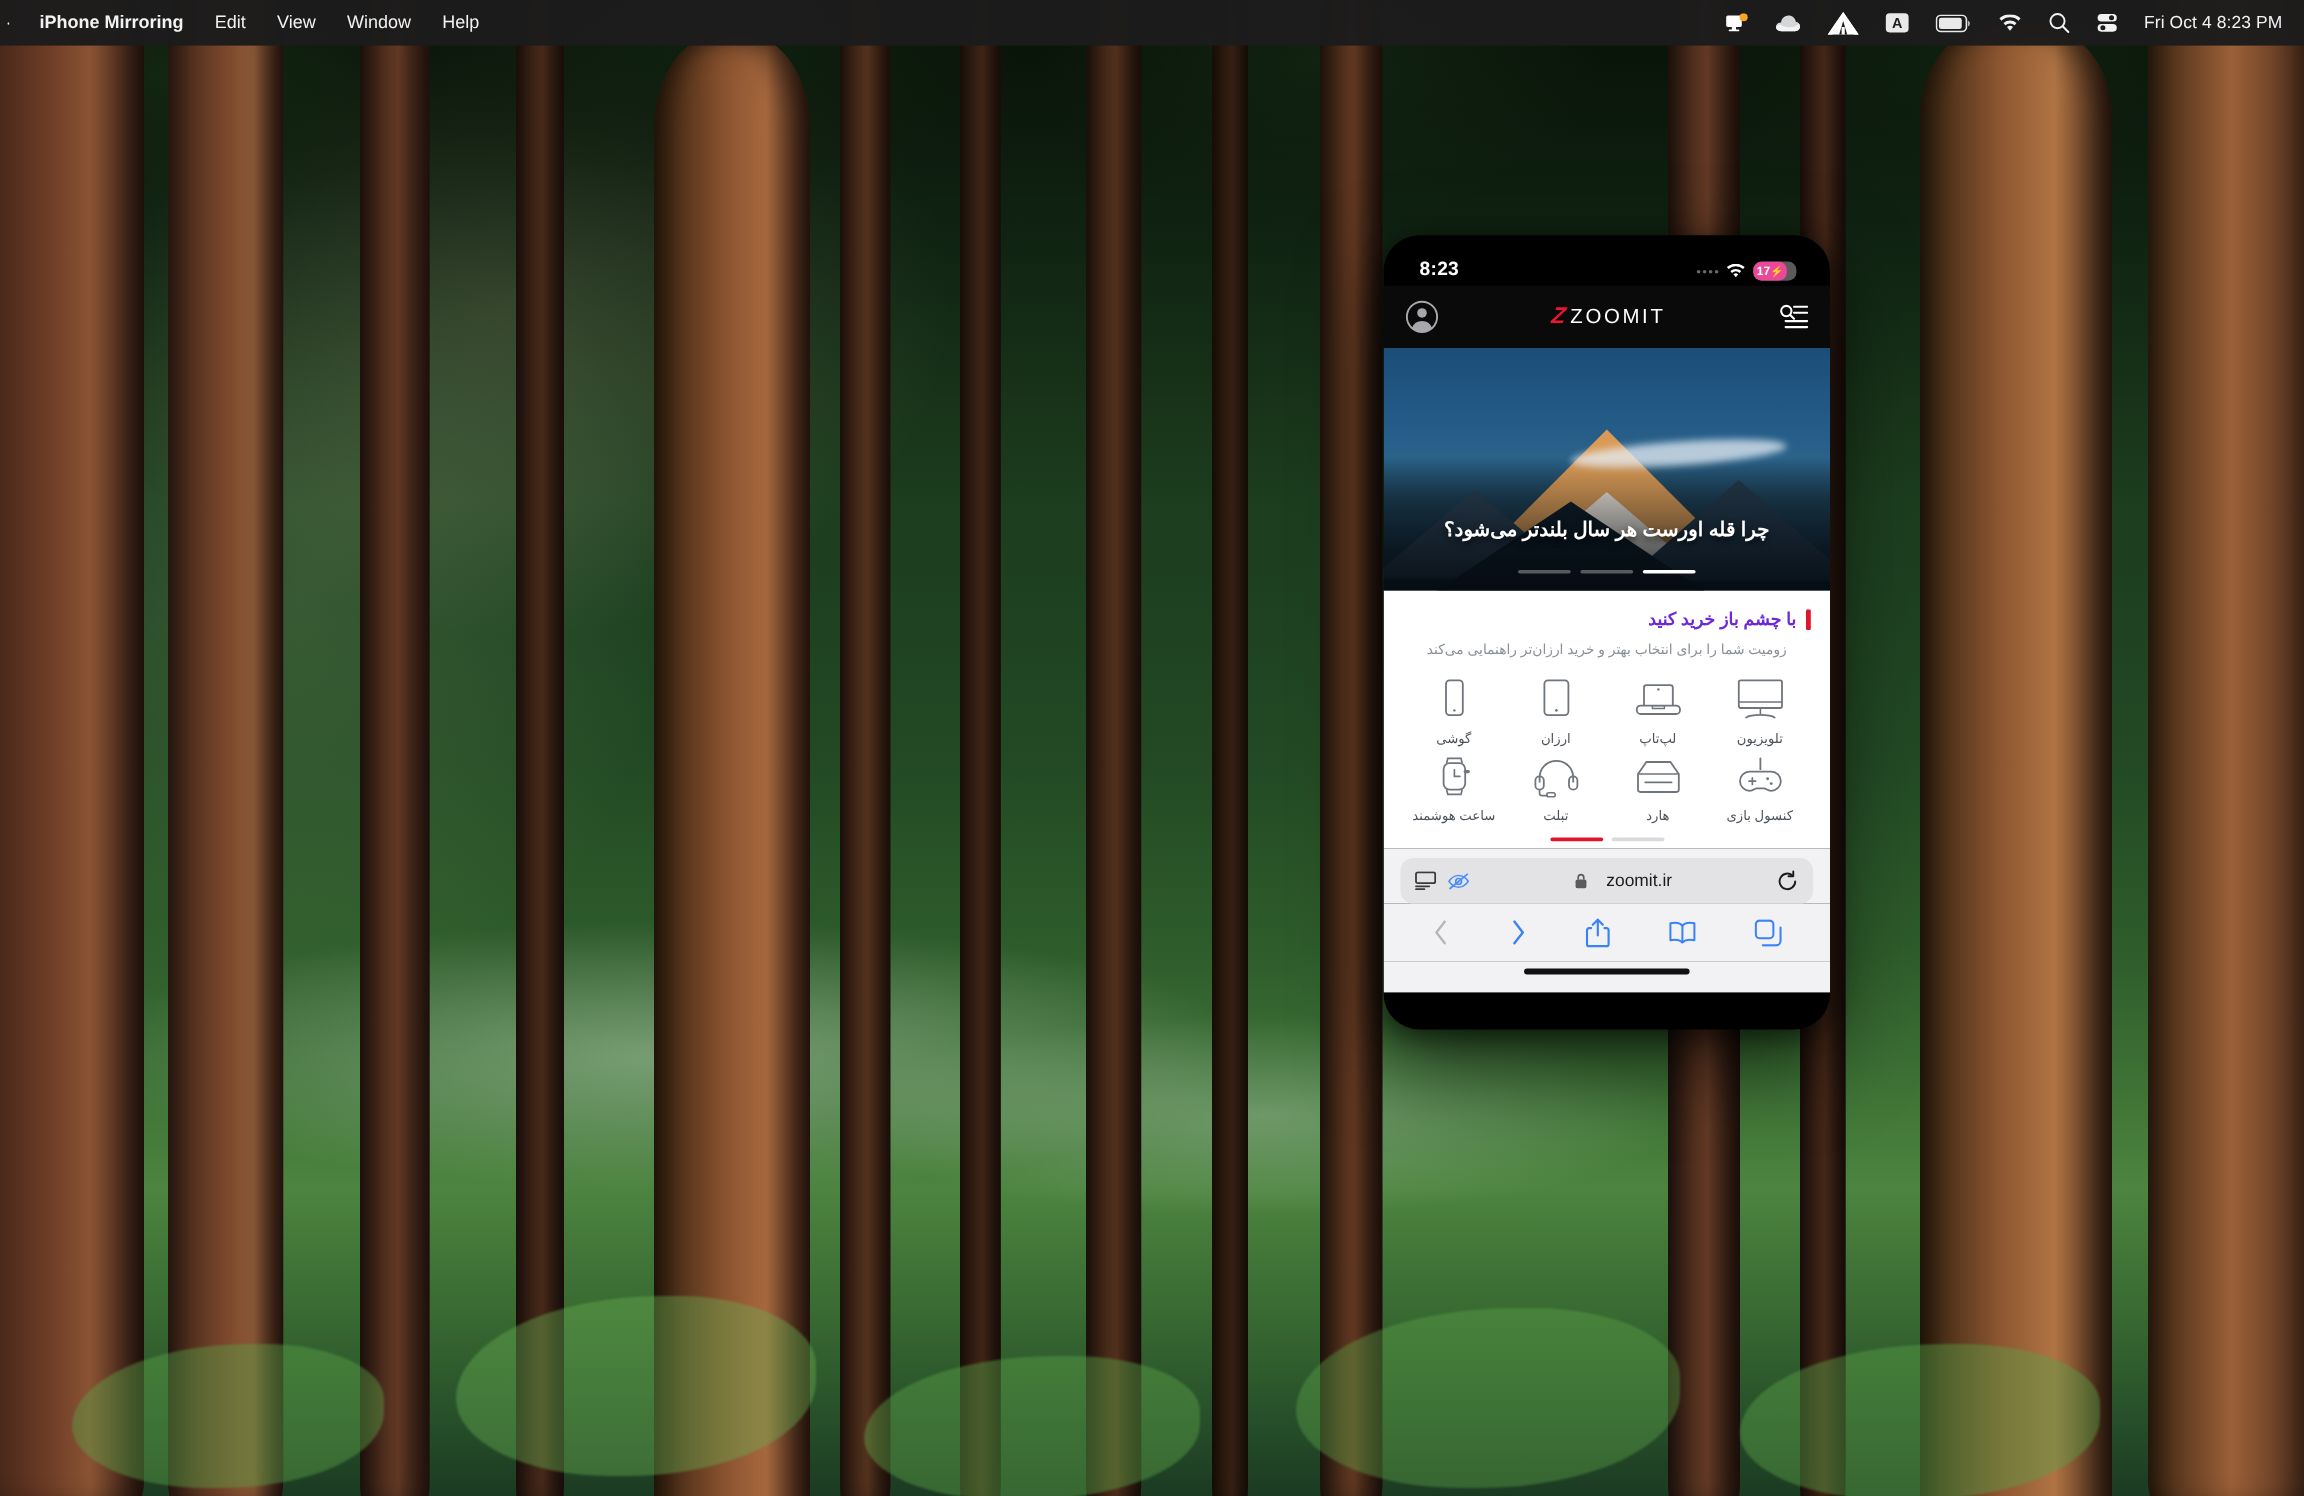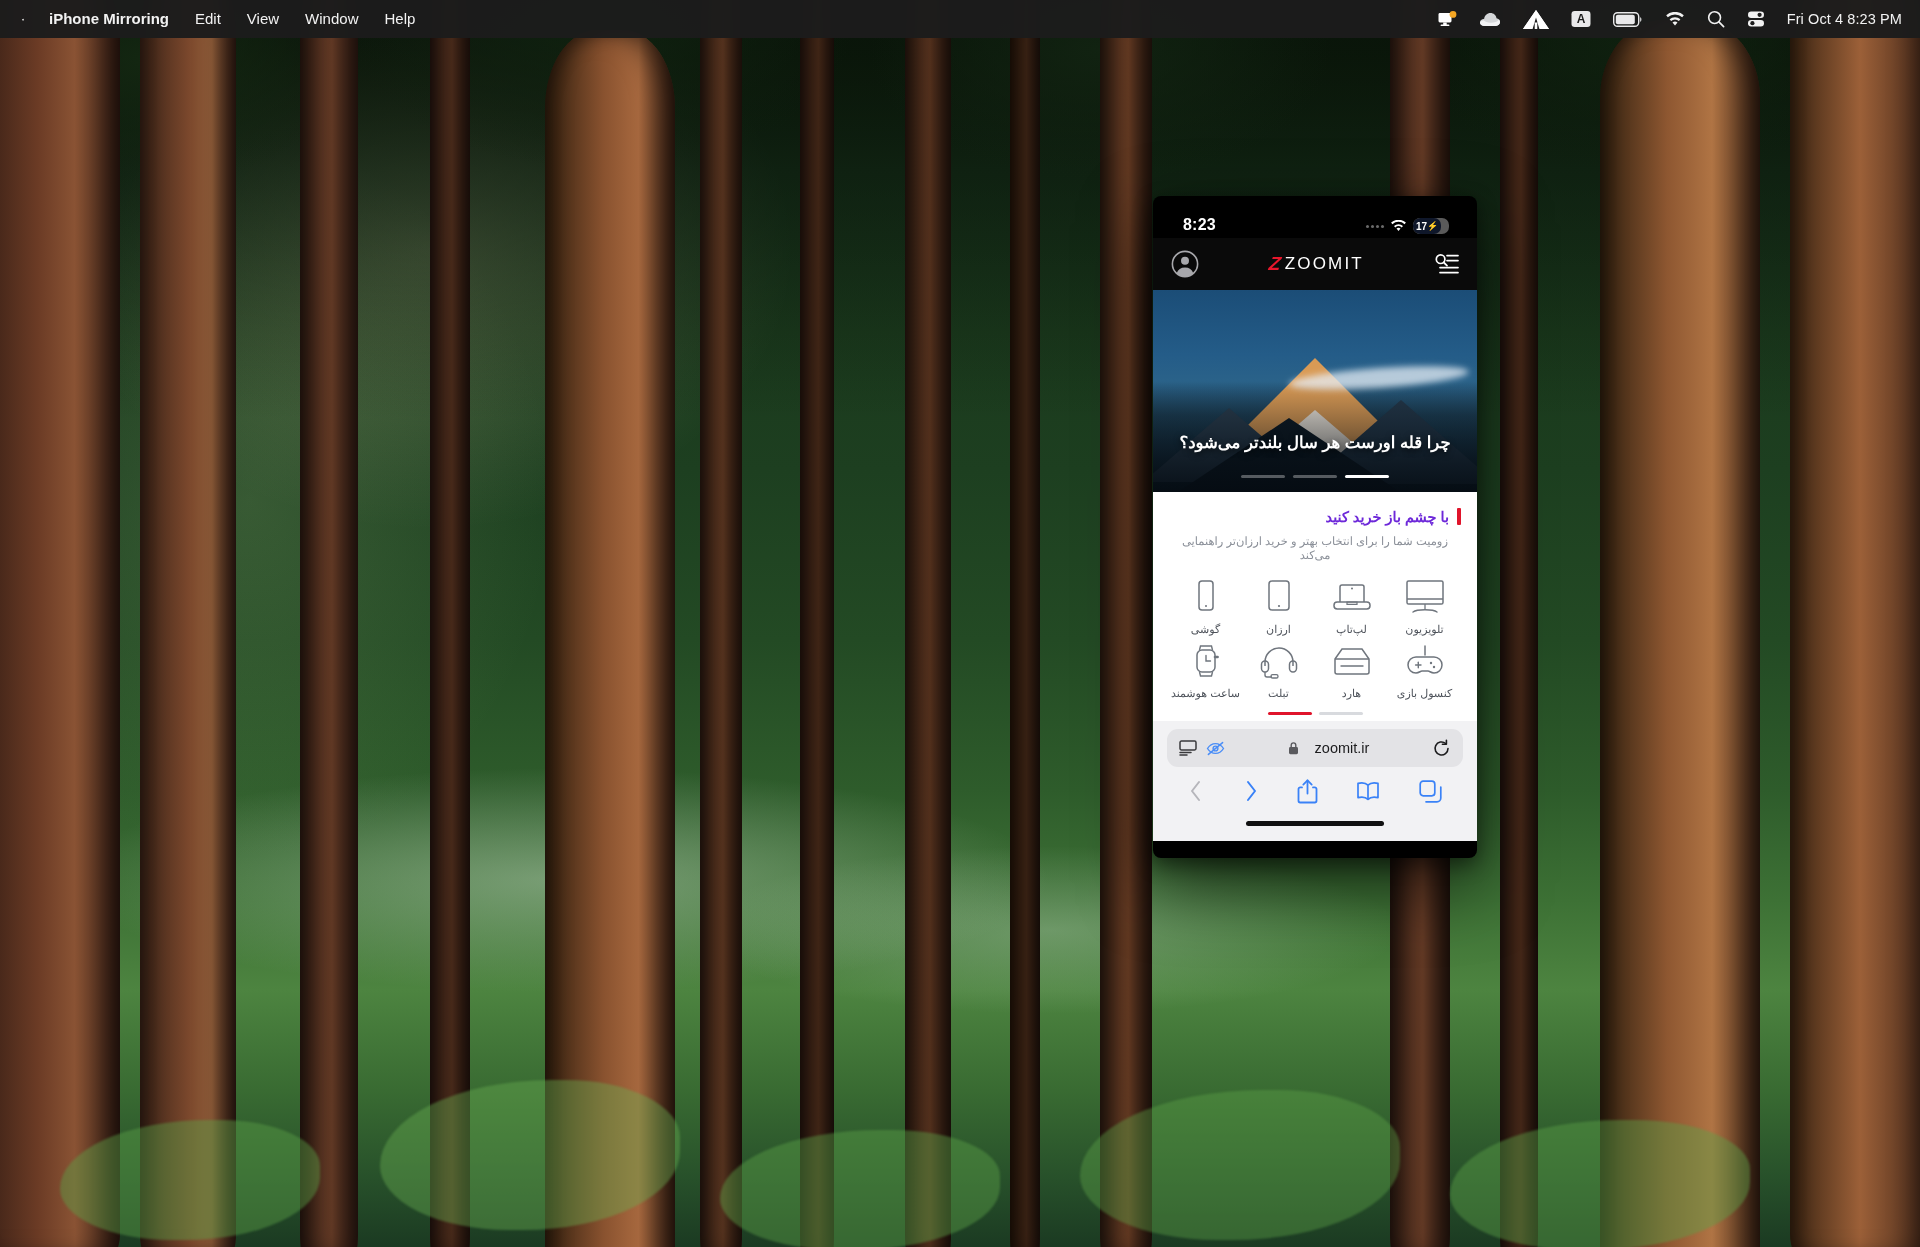--- a/index.html
+++ b/index.html
@@ -51,60 +51,60 @@
 
   
   #menubar {
     position:absolute; left:0; top:0; width:1920px; height:38px;
     background:rgba(28,28,28,0.97);
     display:flex; align-items:center;
     z-index:50;
     color:#f2f2f2;
     font-size:15px;
   }
-  #menubar .mb-left { display:flex; align-items:center; gap:0; padding-left:16px; }
+  #menubar .mb-left { display:flex; align-items:center; gap:0; }
   .mb-item {
     padding:3px 13px; border-radius:5px; white-space:nowrap; line-height:18px;
   }
   .mb-item.app { font-weight:bold; }
   .apple-logo { width:20px; display:flex; justify-content:center; align-items:center; padding:0 12px 0 6px;}
   .apple-logo svg { width:16px; height:19px; }
   #menubar .mb-right {
     margin-left:auto; display:flex; align-items:center; gap:0; padding-right:14px;
   }
   .mb-status { padding:0 11px; display:flex; align-items:center; height:38px; }
   .mb-clock { padding:0 4px 0 11px; font-size:14.5px; letter-spacing:0.1px; white-space:nowrap;}
 
   
   #phone {
     position:absolute;
     left:1153px; top:196px;
-    width:324px; height:662px;
-    border-radius:8px;
+    width:372px; height:662px;
+    border-radius:30px;
     background:#000;
     box-shadow: 0 26px 70px rgba(0,0,0,0.60), 0 6px 20px rgba(0,0,0,0.45);
     overflow:hidden;
     z-index:40;
   }
   
   .ios-status {
     height:42px; display:flex; align-items:flex-end; justify-content:space-between;
     padding:0 28px 4px 30px; color:#fff;
   }
   .ios-time { font-size:16px; font-weight:bold; letter-spacing:0.2px; }
   .ios-right { display:flex; align-items:center; gap:6px; }
   .sig-dots { display:flex; gap:2px; align-items:center; }
   .sig-dots i { width:3px; height:3px; border-radius:50%; background:#6a6a6a; display:block; }
   .batt-wrap { position:relative; display:flex; align-items:center; }
   .batt-shell {
     background:#5a5a5a; border-radius:7px; padding:0; width:36px; height:16px;
     display:flex; align-items:center; overflow:hidden;
   }
   .batt-fill {
-    background:#0f172a; height:16px; border-radius:7px; display:flex; align-items:center;
+    background:#ec4899; height:16px; border-radius:7px; display:flex; align-items:center;
     padding:0 3px; font-size:10px; font-weight:bold; color:#fff; min-width:26px;
   }
 
   
   .site-header {
     height:52px; background:#0a0a0a; display:flex; align-items:center;
     justify-content:space-between; padding:0 18px;
   }
   .logo-wrap { display:flex; align-items:center; gap:7px; }
   .logo-z {

